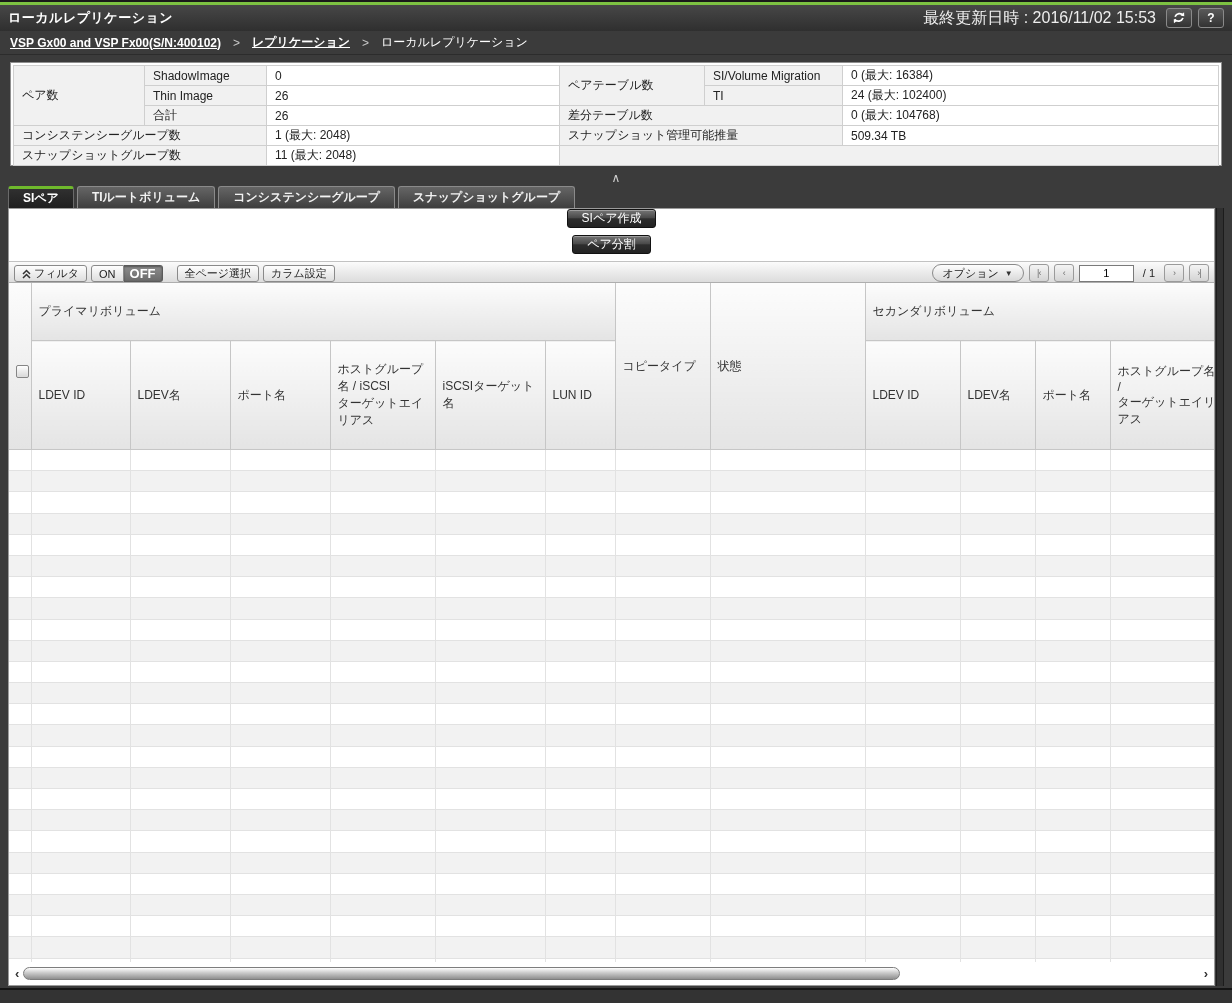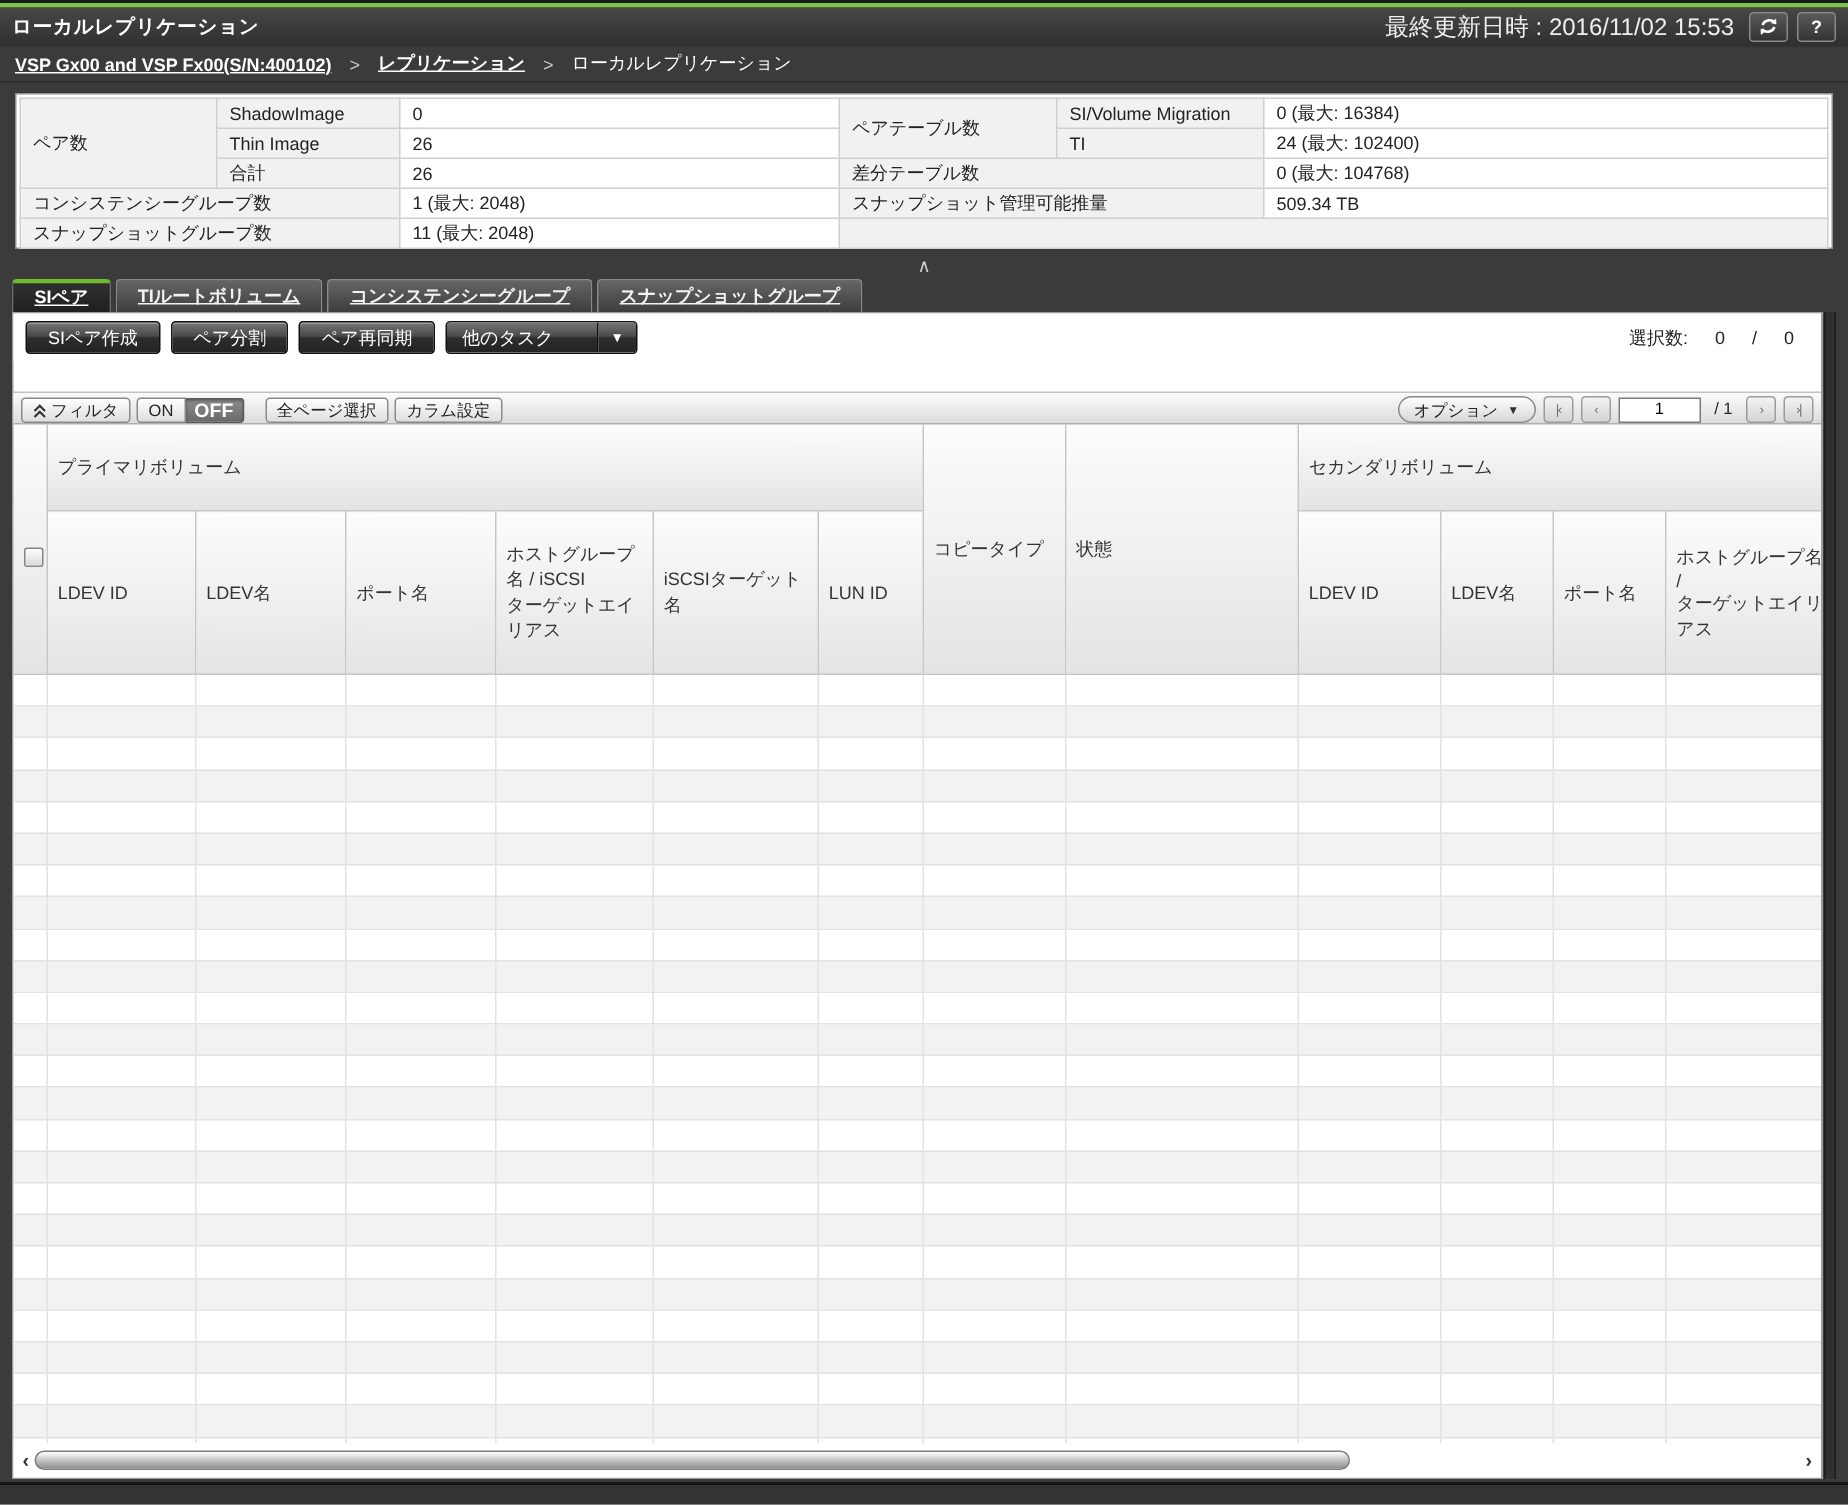--- a/index.html
+++ b/index.html
@@ -51,38 +51,38 @@
   
   .collapse-bar { position:absolute; top:168px; left:0; right:0; height:16px; text-align:center; }
   .collapse-bar span { color:#cfcfcf; font-size:12px; cursor:pointer; }
 
   
   .tabs { position:absolute; top:186px; left:8px; height:22px; display:flex; gap:3px; }
   .tab {
     height:22px; padding:0 14px; display:flex; align-items:center;
     font-size:12px; font-weight:bold; color:#f2f2f2; cursor:pointer;
     background:linear-gradient(#656565,#3e3e3e);
-    border:1px solid #8a8a8a; border-bottom:none; border-radius:3px 3px 0 0;text-decoration:underline;
+    border:1px solid #8a8a8a; border-bottom:none; border-radius:3px 3px 0 0;
   }
   .tab.active {
     background:linear-gradient(#303030,#1f1f1f);
     border:1px solid #6a6a6a; border-top:3px solid #6fb92c; border-bottom:none;
     color:#fff;
   }
 
   
   .panel {
     position:absolute; top:208px; left:8px; right:17px; height:778px;
     background:#fff; border:1px solid #9b9b9b;
     display:flex; flex-direction:column;
   }
   .vscroll-strip { position:absolute; top:208px; right:8px; width:8px; height:778px;
     background:#303030; border-left:1px solid #1c1c1c; border-right:1px solid #1c1c1c; }
 
-  .btn-row { height:32px; display:flex; align-items:center; gap:7px; padding:0 8px; background:#fff; }
+  .btn-row { height:32px; display:flex; align-items:center; gap:7px; padding:0 8px; background:#fff;flex-direction:column; }
   .dark-btn {
     height:22px; padding:0 14px; display:flex; align-items:center; justify-content:center;
     background:linear-gradient(180deg,#767676 0%,#4a4a4a 45%,#2d2d2d 52%,#232323 100%);
     border:1px solid #121212; border-radius:3px; color:#fff; font-size:12px; cursor:pointer;
     box-shadow:inset 0 1px 0 rgba(255,255,255,.3);
   }
   .split-btn { display:flex; height:22px; border:1px solid #121212; border-radius:3px; overflow:hidden; cursor:pointer;
     box-shadow:inset 0 1px 0 rgba(255,255,255,.3); }
   .split-btn .main {
     width:100px; display:flex; align-items:center; padding:0 10px; color:#fff; font-size:12px;

